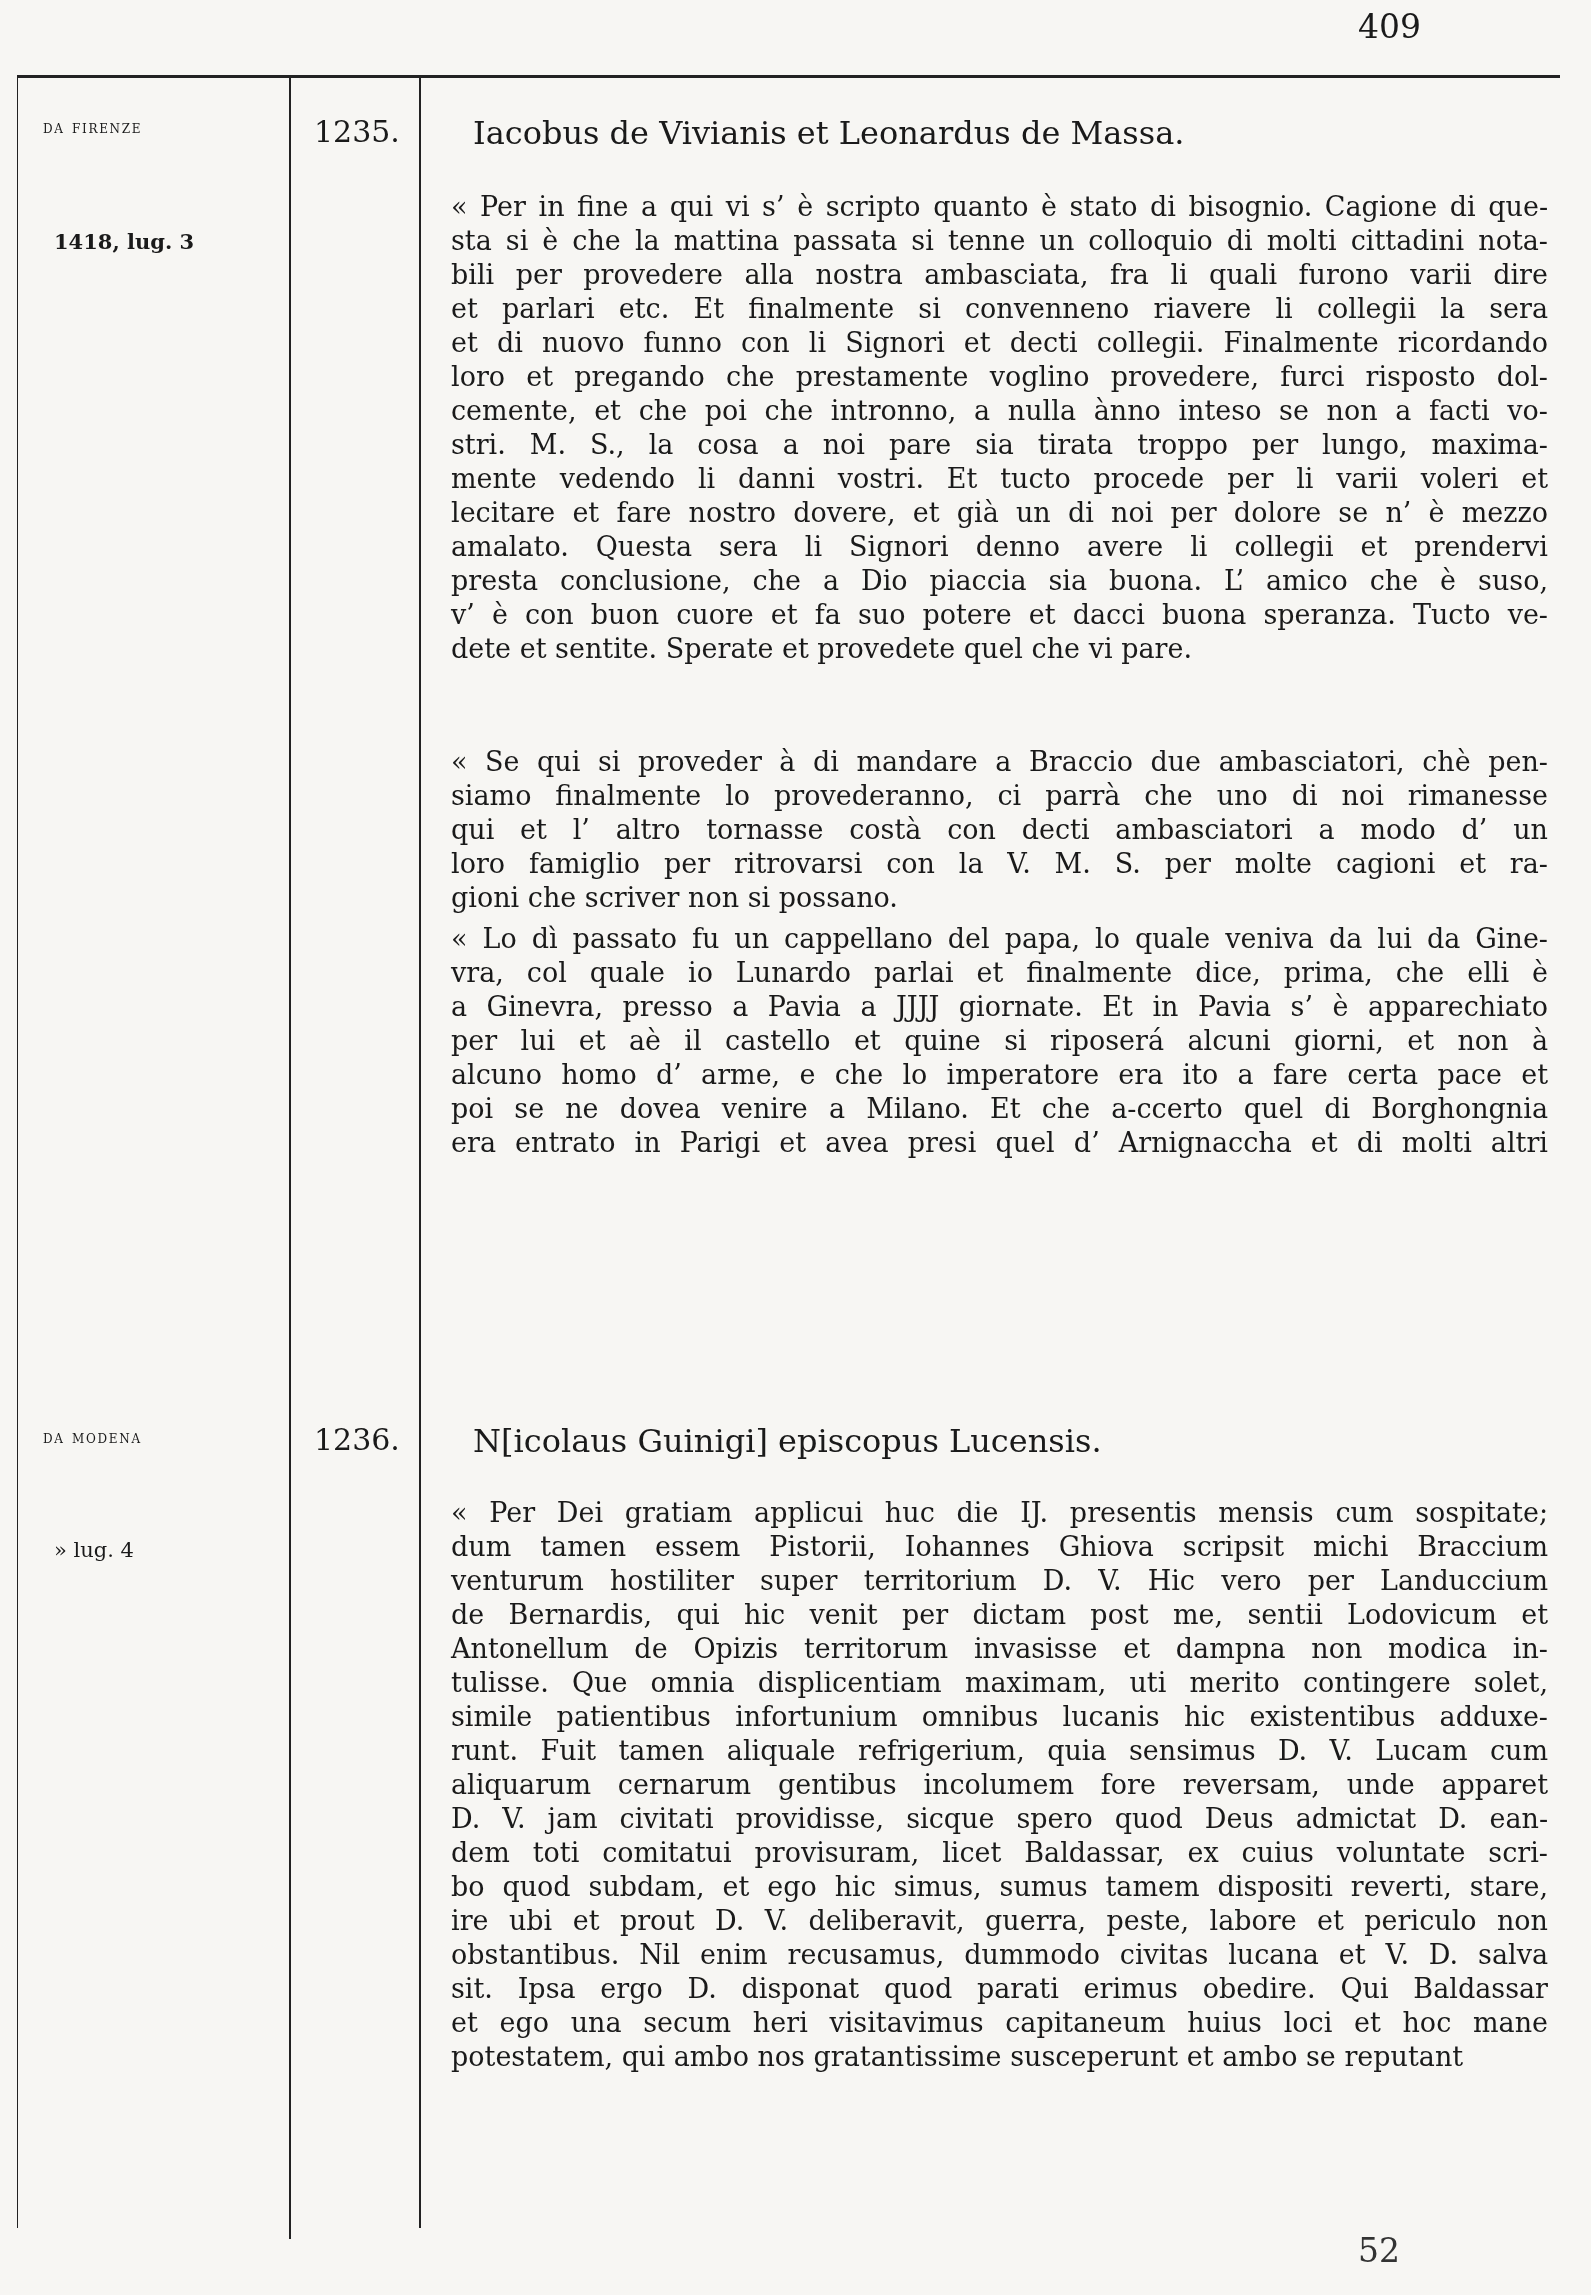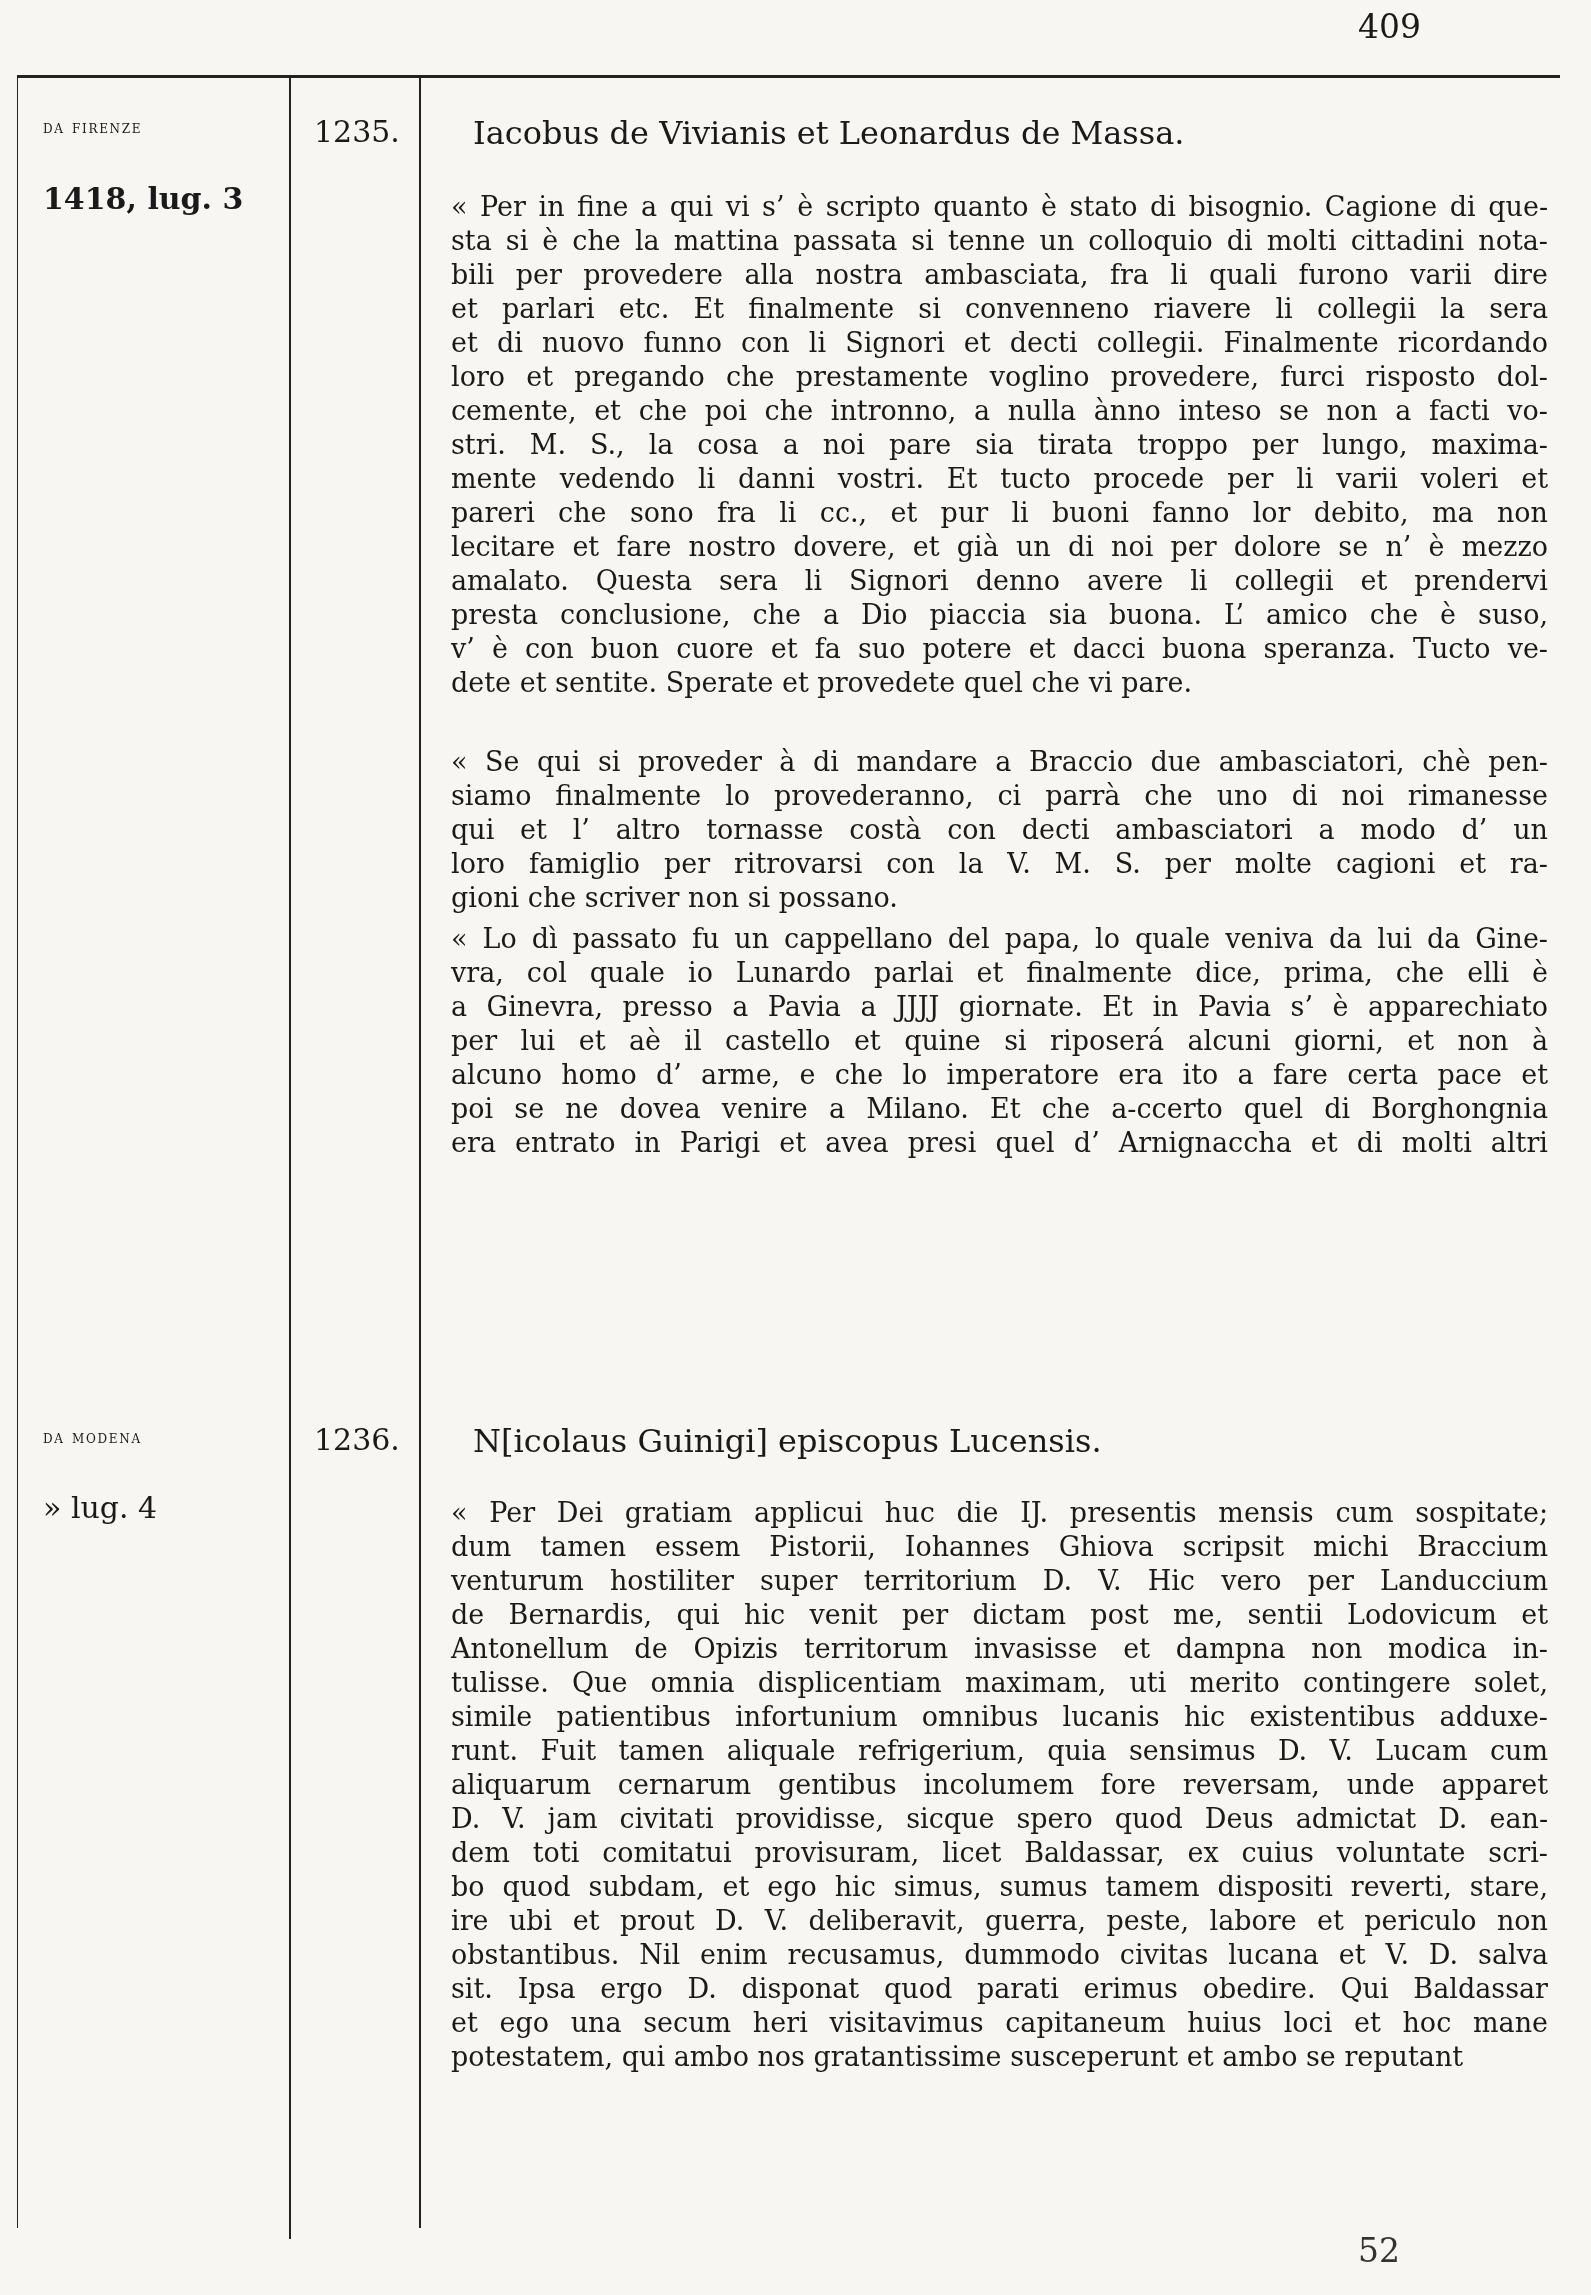--- a/index.html
+++ b/index.html
@@ -10,21 +10,21 @@
     color: #1a1a1a;
   }
   .page-number-top { position: absolute; left: 1358px; top: 6.7px; font-size: 33px; }
   .page-number-bottom { position: absolute; left: 1358px; top: 2231px; font-size: 33px; color: #333; }
   .top-rule { position: absolute; left: 16.7px; top: 75px; width: 1543px; height: 2.5px; background: #222; }
   .vline { position: absolute; width: 1.7px; background: #222; }
   .vl1 { left: 16.7px; top: 75px; height: 2153px; }
   .vl2 { left: 289px; top: 75px; height: 2164px; }
   .vl3 { left: 419px; top: 75px; height: 2153px; }
   .side-place { position: absolute; left: 43px; width: 226px; font-size: 17.5px; letter-spacing: 1.7px; font-variant: small-caps; text-transform: lowercase; }
-  .side-date { position: absolute; left: 43px; width: 226px; font-size: 30px; }
+  .side-date { position: absolute; left: 54px; width: 226px; font-size: 21px; margin-top: 48px; }
   .side-date b { font-weight: bold; }
   .entry-num { position: absolute; left: 314px; font-size: 30px; }
   .entry-title { position: absolute; left: 473px; font-size: 32px; }
   .para { position: absolute; left: 451px; width: 1097px; font-size: 27px; line-height: 34px; text-align: justify; text-indent: -23.4px; padding-left: 23.4px; box-sizing: border-box; }
   .para .ln { display: block; text-align: justify; text-align-last: justify; white-space: nowrap; }
   .para .ln.last { text-align-last: left; }
 </style>
 </head>
 <body>
 
@@ -42,21 +42,20 @@
 <div class="para" style="top:190px;">
     <span class="ln">« Per in fine a qui vi s’ è scripto quanto è stato di bisognio. Cagione di que-</span>
     <span class="ln">sta si è che la mattina passata si tenne un colloquio di molti cittadini nota-</span>
     <span class="ln">bili per provedere alla nostra ambasciata, fra li quali furono varii dire</span>
     <span class="ln">et parlari etc. Et finalmente si convenneno riavere li collegii la sera</span>
     <span class="ln">et di nuovo funno con li Signori et decti collegii. Finalmente ricordando</span>
     <span class="ln">loro et pregando che prestamente voglino provedere, furci risposto dol-</span>
     <span class="ln">cemente, et che poi che intronno, a nulla ànno inteso se non a facti vo-</span>
     <span class="ln">stri. M. S., la cosa a noi pare sia tirata troppo per lungo, maxima-</span>
     <span class="ln">mente vedendo li danni vostri. Et tucto procede per li varii voleri et</span>
-    <span class="ln">pareri che sono fra li cc., et pur li buoni fanno lor debito, ma non</span>
     <span class="ln">lecitare et fare nostro dovere, et già un di noi per dolore se n’ è mezzo</span>
     <span class="ln">amalato. Questa sera li Signori denno avere li collegii et prendervi</span>
     <span class="ln">presta conclusione, che a Dio piaccia sia buona. L’ amico che è suso,</span>
     <span class="ln">v’ è con buon cuore et fa suo potere et dacci buona speranza. Tucto ve-</span>
     <span class="ln last">dete et sentite. Sperate et provedete quel che vi pare.</span>
   </div>
 <div class="para" style="top:745px;">
     <span class="ln">« Se qui si proveder à di mandare a Braccio due ambasciatori, chè pen-</span>
     <span class="ln">siamo finalmente lo provederanno, ci parrà che uno di noi rimanesse</span>
     <span class="ln">qui et l’ altro tornasse costà con decti ambasciatori a modo d’ un</span>

